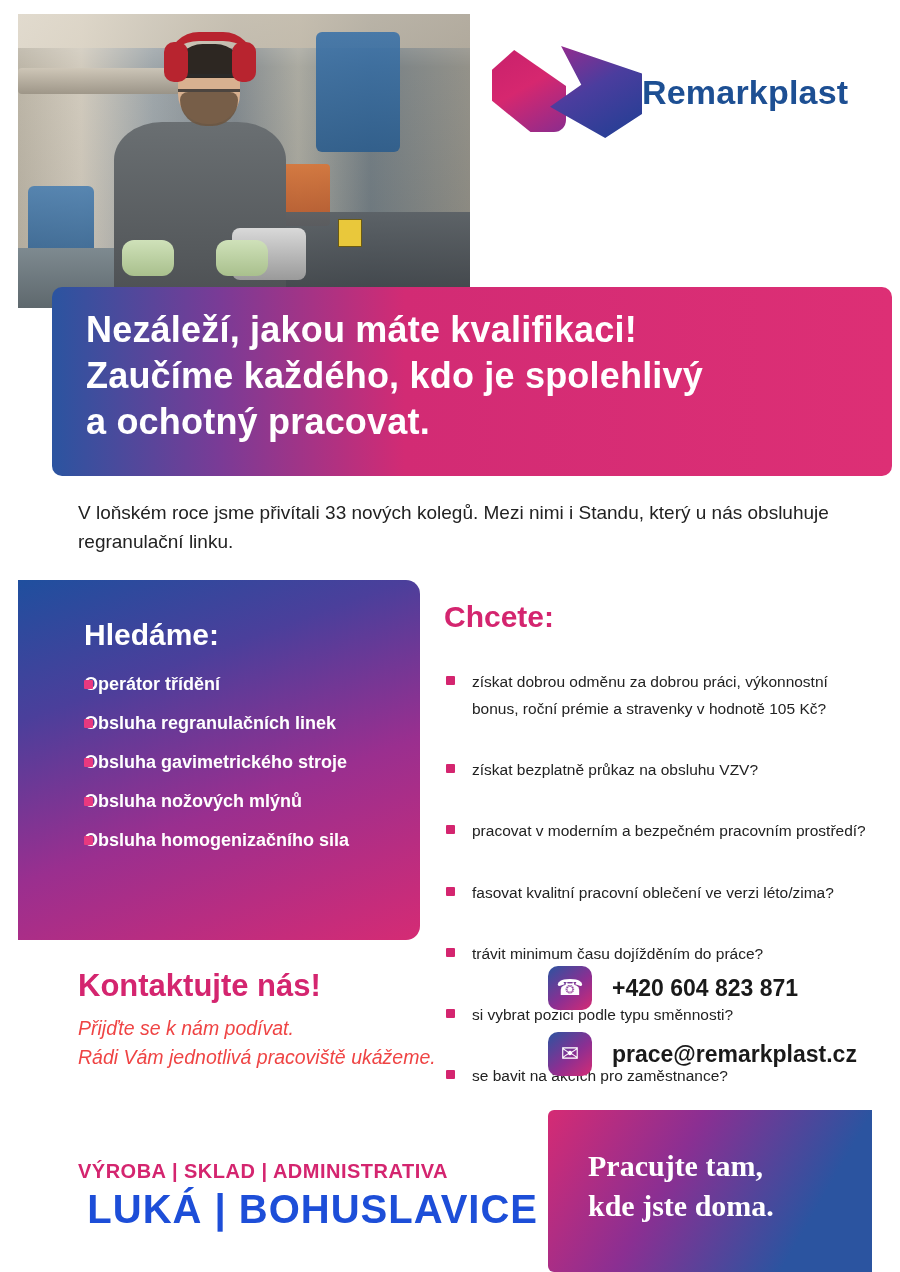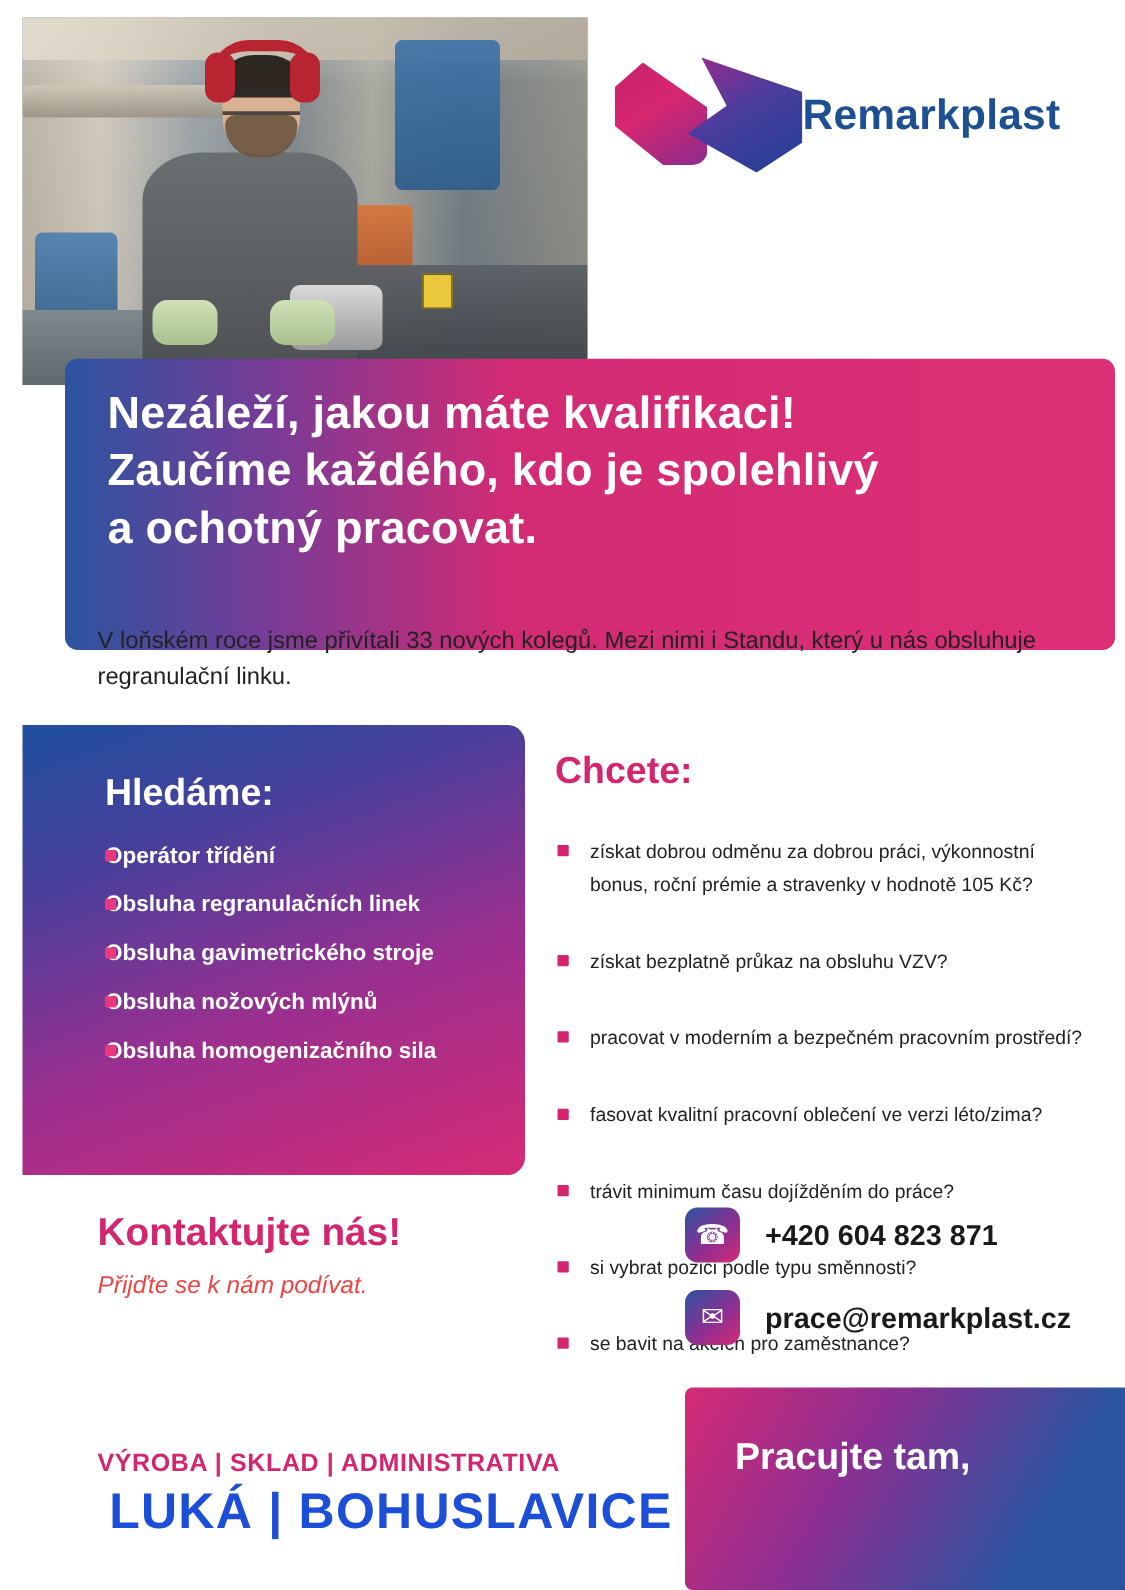--- a/index.html
+++ b/index.html
@@ -181,21 +181,21 @@
     color: #1d4f93;
     letter-spacing: .2px;
   }
 
   
   .headline {
     position: absolute;
     left: 52px;
     top: 287px;
     width: 840px;
-    height: 233px;
+    height: 189px;
     background: linear-gradient(90deg,#2b54a0 0%, #7a3b96 20%, #d22b74 42%, #dd2f75 100%);
     border-radius: 10px;
     color: #ffffff;
     box-sizing: border-box;
     padding: 20px 34px 0 34px;
   }
   .headline p {
     margin: 0;
     font-size: 36px;
     line-height: 1.28;
@@ -355,27 +355,28 @@
     letter-spacing: 1px;
     color: #1d4ed8;
     margin: 0;
     text-align: right;
   }
 
   .footer-box {
     position: absolute;
     left: 548px;
     top: 1110px;
-    width: 352px;
+    width: 324px;
     height: 162px;
     background: linear-gradient(120deg,#d52b74 0%, #8b2f92 38%, #2b54a0 78%);
     color: #ffffff;
     box-sizing: border-box;
     padding: 36px 0 0 40px;
     border-radius: 6px 0 0 6px;
+    font-family: Liberation Serif, serif;
   }
   .footer-box p {
     margin: 0;
     font-size: 30px;
     font-weight: 700;
     line-height: 1.32;
   }
 </style>
 </head>
 <body>
@@ -439,33 +440,35 @@
     <li>fasovat kvalitní pracovní oblečení ve verzi léto/zima?</li>
     <li>trávit minimum času dojížděním do práce?</li>
     <li>si vybrat pozici podle typu směnnosti?</li>
     <li>se bavit na akcích pro zaměstnance?</li>
   </ul>
 </div>
 
 <div class="contact-left">
   <h2>Kontaktujte nás!</h2>
   <p>Přijďte se k nám podívat.</p>
+  <p>Rádi Vám jednotlivá pracoviště ukážeme.</p>
 </div>
 
 <div class="contact-right">
   <div class="contact-row">
     <span class="c-icon">☎</span>
     <span class="c-text">+420 604 823 871</span>
   </div>
   <div class="contact-row">
     <span class="c-icon">✉</span>
     <span class="c-text">prace@remarkplast.cz</span>
   </div>
 </div>
 
 <div class="footer-left">
   <p class="small">VÝROBA | SKLAD | ADMINISTRATIVA</p>
   <p class="big">LUKÁ | BOHUSLAVICE</p>
 </div>
 
 <div class="footer-box">
   <p>Pracujte tam,</p>
+  <p>kde jste doma.</p>
 </div>
 
 </body></html>

